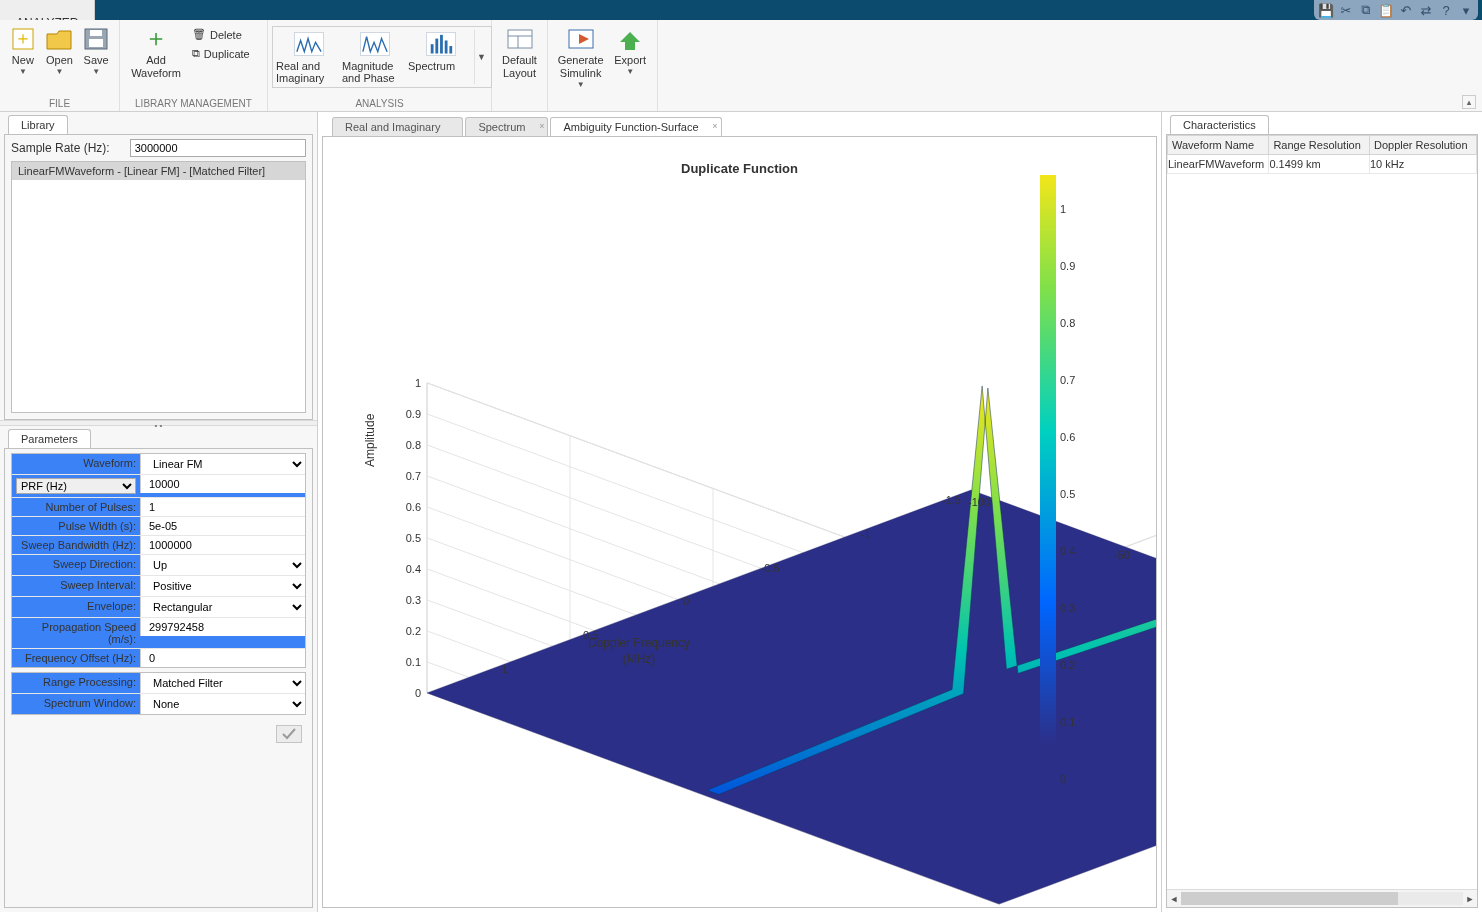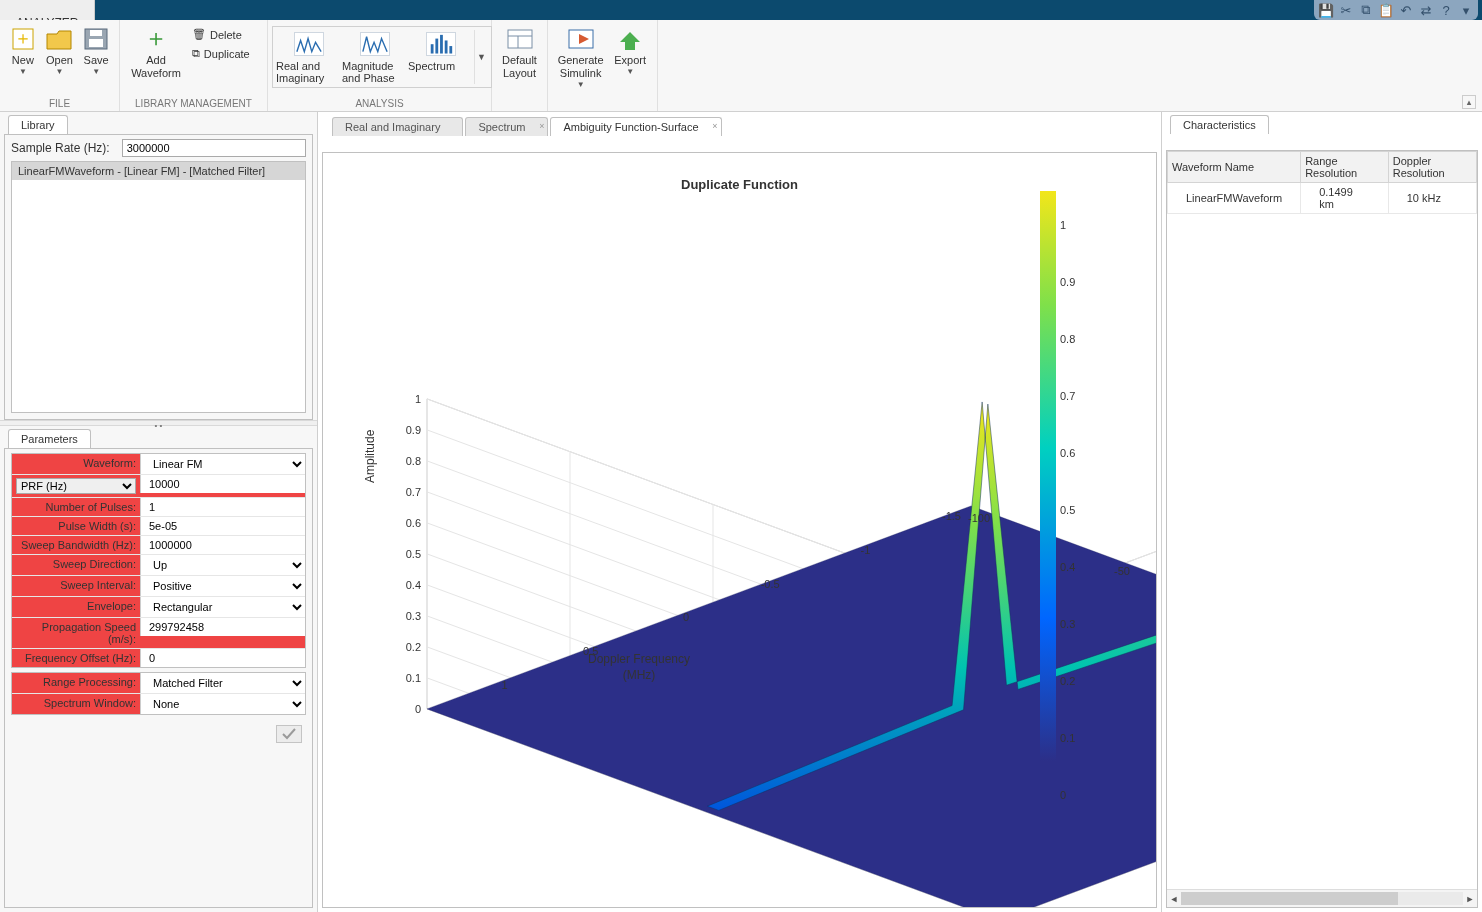--- a/index.html
+++ b/index.html
@@ -34,54 +34,54 @@
 .leftpanel { width:318px; background:#f7f7f7; display:flex; flex-direction:column; border-right:1px solid #cfcfcf;}
 .midpanel { flex:1; background:#fff; border-right:1px solid #cfcfcf; display:flex; flex-direction:column; position:relative;}
 .rightpanel { width:320px; background:#fff; display:flex; flex-direction:column;}
 
 
 .tabrow { display:flex; height:22px; align-items:flex-end; padding:3px 4px 0 8px;}
 .tab { padding:3px 12px; font-size:11px; border:1px solid #c0c0c0; border-bottom:none; background:#fff; border-radius:3px 3px 0 0; margin-right:2px; position:relative;}
 .tab.inactive { background:#e8e8e8; color:#555;}
 .tab .x { position:absolute; right:3px; top:3px; font-size:9px; color:#999;}
 
-.tabbody { border:1px solid #c0c0c0; margin:16px 4px 4px 4px; flex:1; background:#fff; overflow:hidden;}
-
-
-.lib-top { padding:4px 6px; display:flex; align-items:center; gap:12px;}
+.tabbody { border:1px solid #c0c0c0; margin:0 4px 4px 4px; flex:1; background:#fff; overflow:hidden;}
+
+
+.lib-top { padding:4px 6px; display:flex; align-items:center; gap:20px;}
 .lib-top input { flex:1; border:1px solid #aaa; padding:2px 4px; font-size:11px; background:#fff;}
 .lib-list { border:1px solid #c0c0c0; margin:0 6px 6px 6px; flex:1; background:#fff;}
 .lib-item { padding:3px 6px; font-size:11px;}
 .lib-item.sel { background:#d6d6d6;}
 
 .splitter { height:6px; background:#f0f0f0; border-top:1px solid #d9d9d9; border-bottom:1px solid #d9d9d9; text-align:center; font-size:8px; color:#777;}
 
 
-.param-block { border:1px solid #c0c0c0; margin:4px 6px; background:#ef4444;}
+.param-block { border:1px solid #c0c0c0; margin:4px 6px; background:#3b82f6;}
 .param-row { display:flex; border-bottom:1px solid #e6e6e6;}
 .param-row:last-child { border-bottom:none;justify-content:center;}
 .param-lbl { width:128px; text-align:right; padding:3px 4px; font-size:11px; color:#333;}
 .param-lbl select{ width:100%; font-size:11px; border:1px solid #aaa;}
 .param-val { flex:1;}
 .param-val input, .param-val select { width:100%; border:none; border-left:1px solid #ccc; padding:3px 8px; font-size:11px; background:#fff;}
 .param-val select { appearance: menulist; }
 
 .apply-row { text-align:right; padding:6px 10px;}
 .apply-btn { width:26px; height:18px; border:1px solid #c4c4c4; background:#ececec; display:inline-flex; align-items:center; justify-content:center;}
 
 
 .mid-tabrow { display:flex; height:24px; align-items:flex-end; padding:3px 4px 0 14px; gap:0;}
 .mid-tabrow .tab { padding-right:22px;}
 
 .plot-area { flex:1; position:relative; background:#fff;}
 
 
 .char-table{ width:100%; border-collapse:collapse; font-size:11px;}
 .char-table th{ background:#f2f2f2; border:1px solid #d4d4d4; padding:3px 4px; font-weight:normal; text-align:left;}
-.char-table td{ border:1px solid #e8e8e8; padding:3px 18px;}
+.char-table td{ border:1px solid #e8e8e8; padding:3px 0;}
 .hscroll{ height:18px; border-top:1px solid #ddd; background:#f4f4f4; position:relative;}
 .hscroll .track{ position:absolute; left:14px; right:14px; top:2px; bottom:2px; background:#eaeaea;}
 .hscroll .thumb{ position:absolute; left:14px; width:70%; top:2px; bottom:2px; background:#cdcdcd;}
 .hscroll .arr{ position:absolute; top:2px; bottom:2px; width:14px; display:flex; align-items:center; justify-content:center; font-size:9px; color:#555;}
 .hscroll .arr.l{left:0;} .hscroll .arr.r{right:0;}
 
 
 .plot-title{ position:absolute; left:0; right:0; top:24px; text-align:center; font-weight:bold; font-size:13px;}
 .zlabel { position:absolute; left:40px; top:330px; transform:rotate(-90deg); transform-origin:left top; font-size:12px;}
 .colorbar { position:absolute; right:100px; top:38px; width:16px; height:570px; background:linear-gradient(to top,#2c2f88 0%,#0066ff 25%,#00d0c0 55%,#7fe04a 80%,#f2e61a 100%);}

